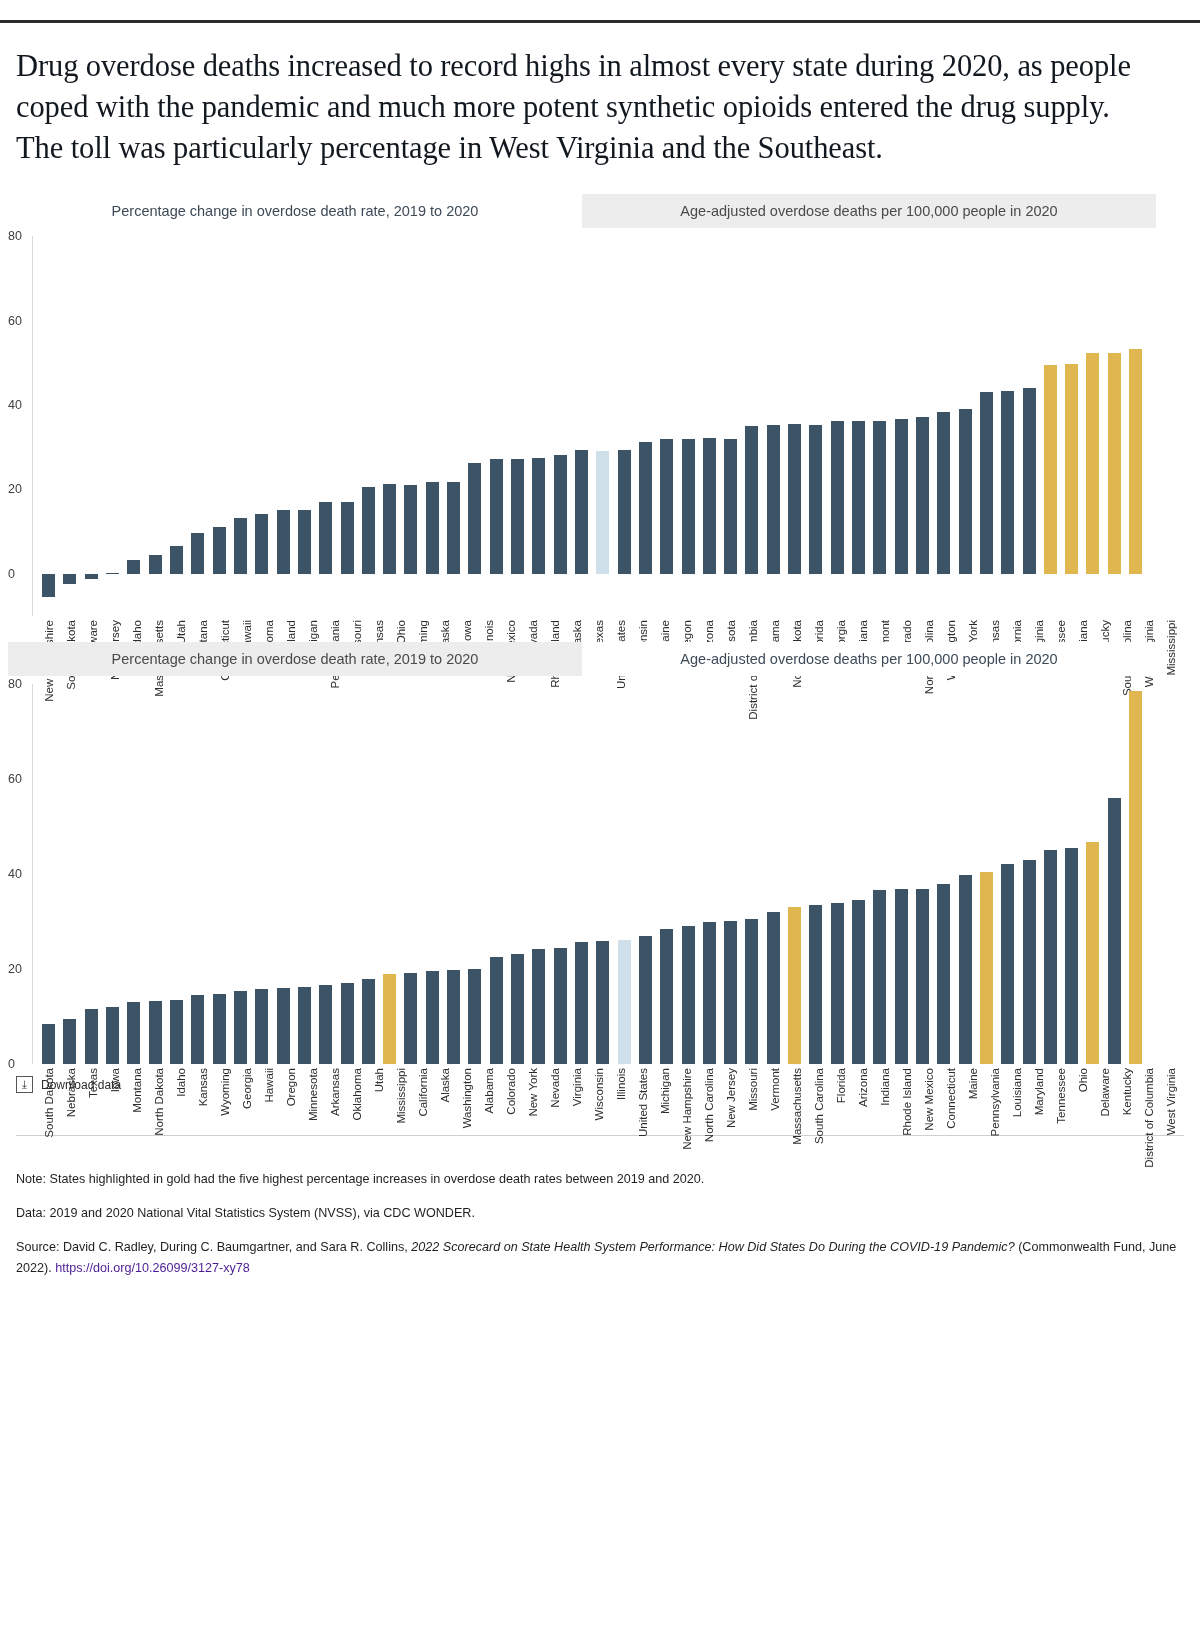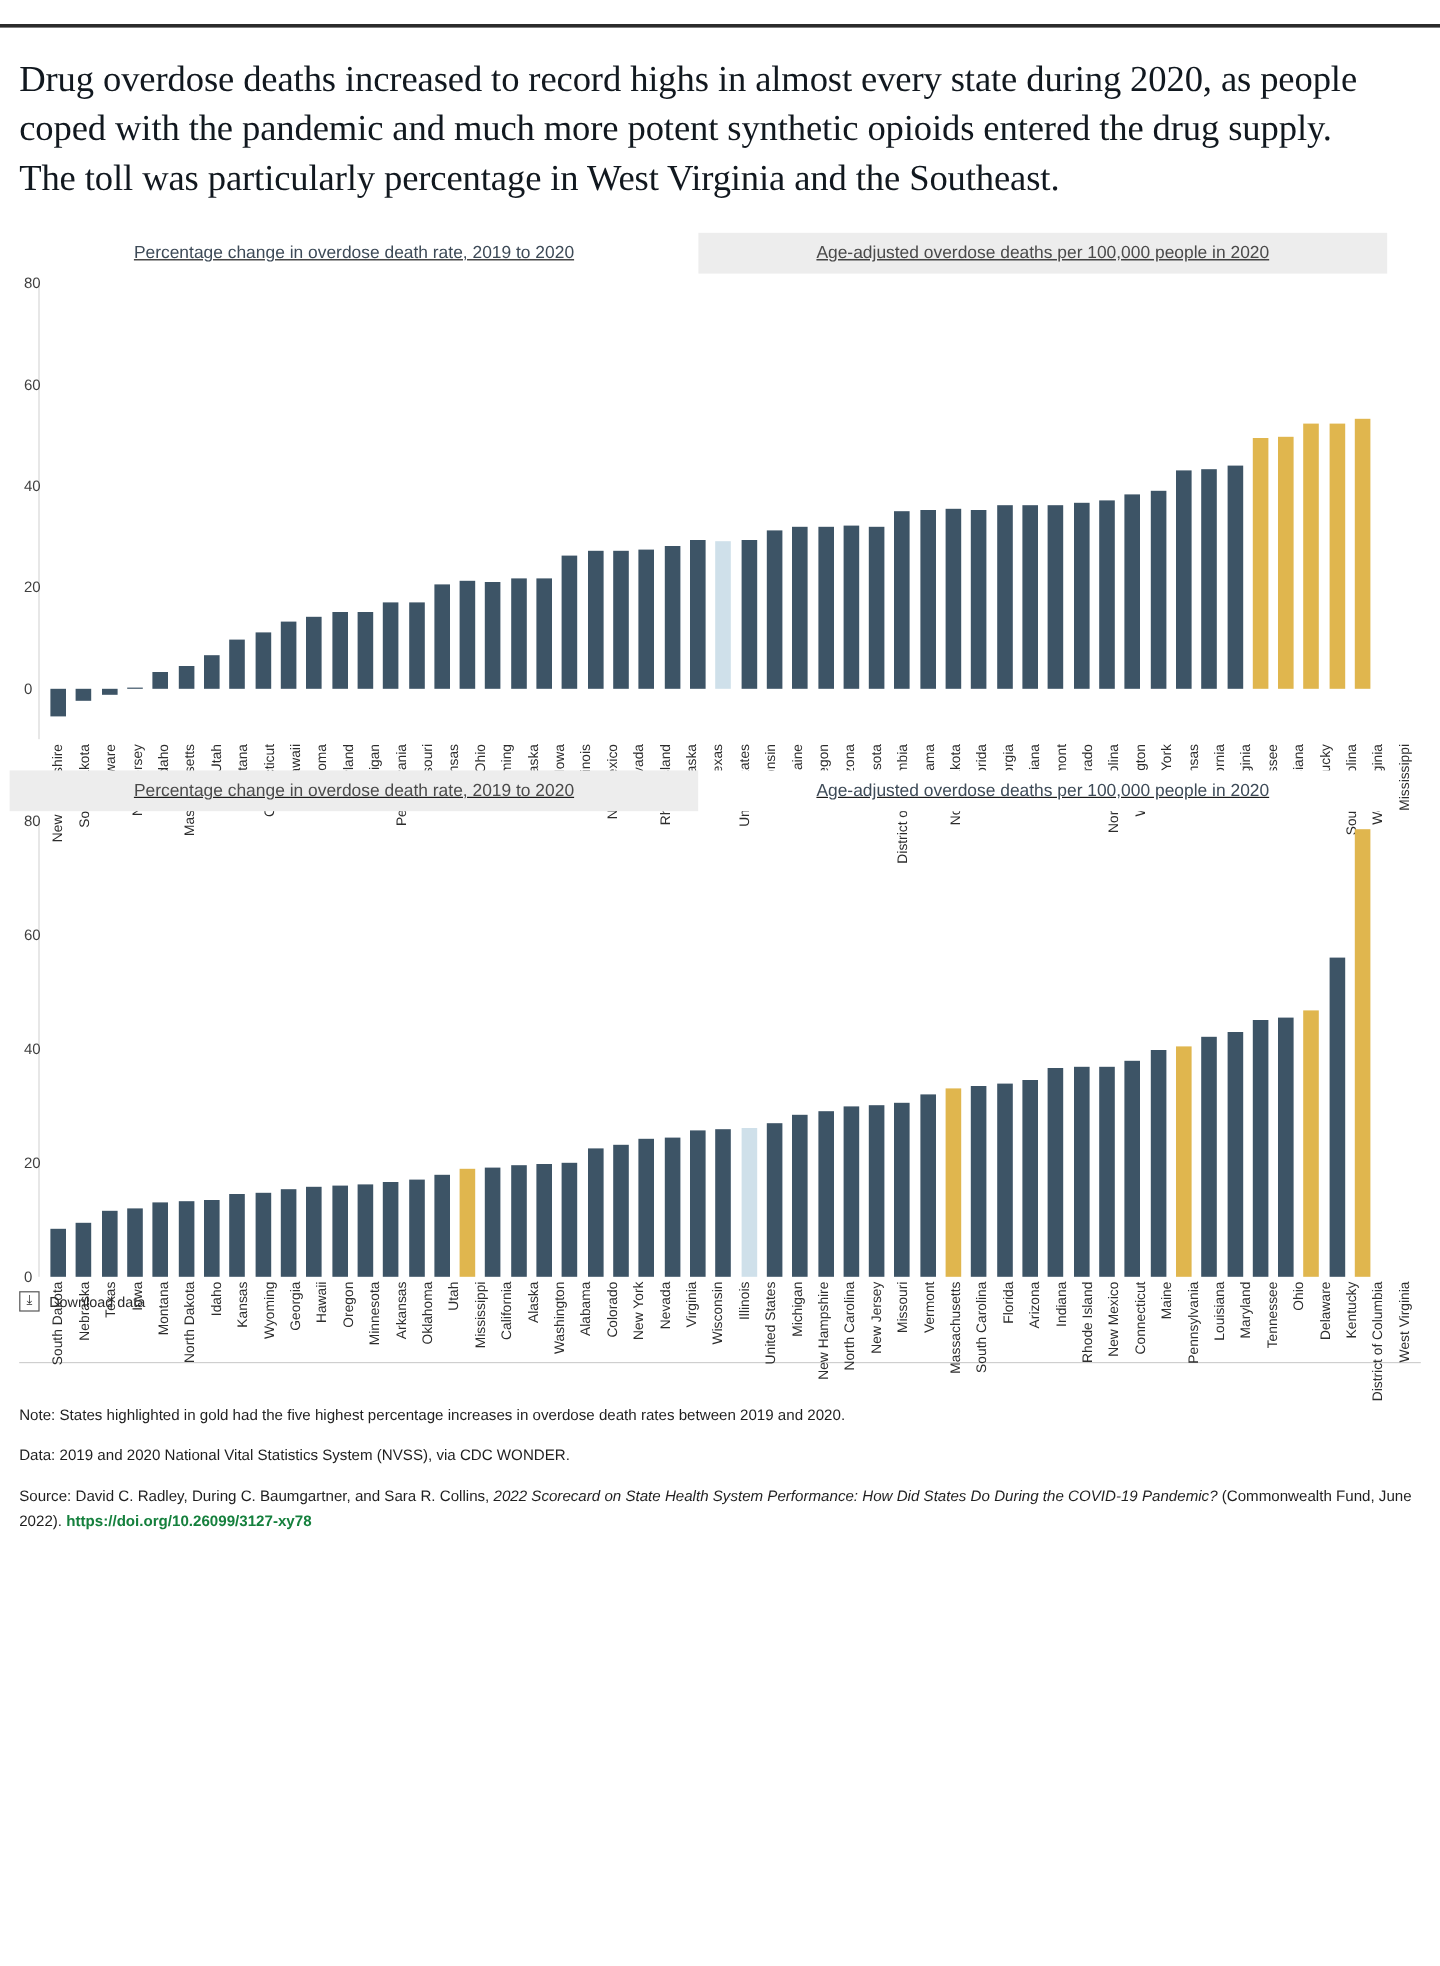--- a/index.html
+++ b/index.html
@@ -34,21 +34,20 @@
     letter-spacing: -0.1px;
   }
 
   
   .chart-block { margin-top: 26px; position: relative; }
   .tabs {
     display: flex;
     width: 1148px;
     margin-left: 0;
     height: 34px;
-    text-decoration: underline;
   }
   .tab {
     flex: 1 1 50%;
     display: flex;
     align-items: center;
     justify-content: center;
     font-size: 14.5px;
     color: #3d4a57;
     background: #ffffff;
     cursor: pointer;
@@ -66,21 +65,21 @@
   .axis-line {
     position: absolute;
     left: 24px;
     top: 0;
     bottom: 0;
     width: 1px;
     background: #d8d8d8;
   }
   .ytick {
     position: absolute;
-    left: 12px;
+    left: 0;
     width: 22px;
     text-align: left;
     font-size: 12.5px;
     color: #3f3f3f;
     transform: translateY(-50%);
   }
   .plot {
     position: absolute;
     left: 30px;
     right: 10px;
@@ -148,21 +147,21 @@
   .notes {
     margin: 42px 8px 0 8px;
     border-top: 1px solid #cfcfcf;
     padding-top: 33px;
     font-size: 12.6px;
     line-height: 1.6;
     color: #1f1f1f;
   }
   .notes p { margin: 0 0 14px 0; }
   .notes em { font-style: italic; }
-  .notes a { color: #15803d; text-decoration: none; font-weight: bold; }
+  .notes a { color: #4c1d95; text-decoration: none; }
 </style>
 </head>
 <body>
 
 <div class="page">
   <div class="rule-top"></div>
 
   <h1 class="headline">Drug overdose deaths increased to record highs in almost every state during 2020, as people coped with the pandemic and much more potent synthetic opioids entered the drug supply. The toll was particularly percentage in West Virginia and the Southeast.</h1>
 
   <div class="chart-block">

